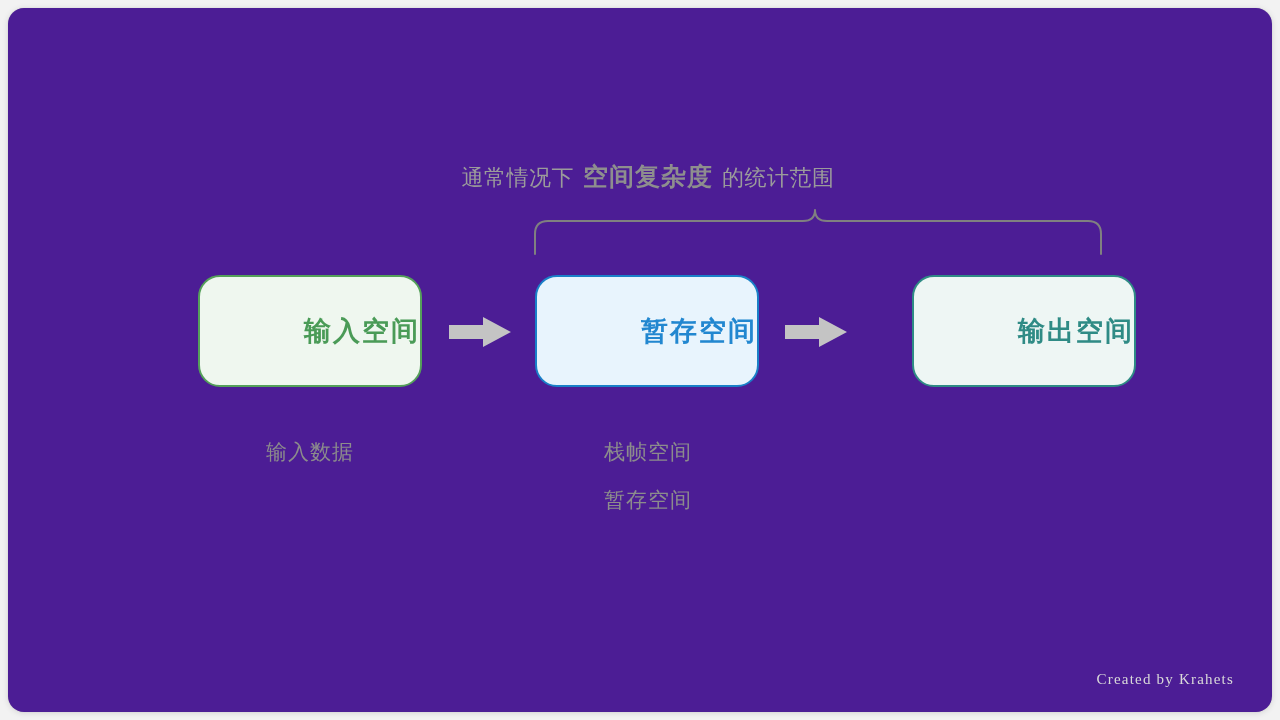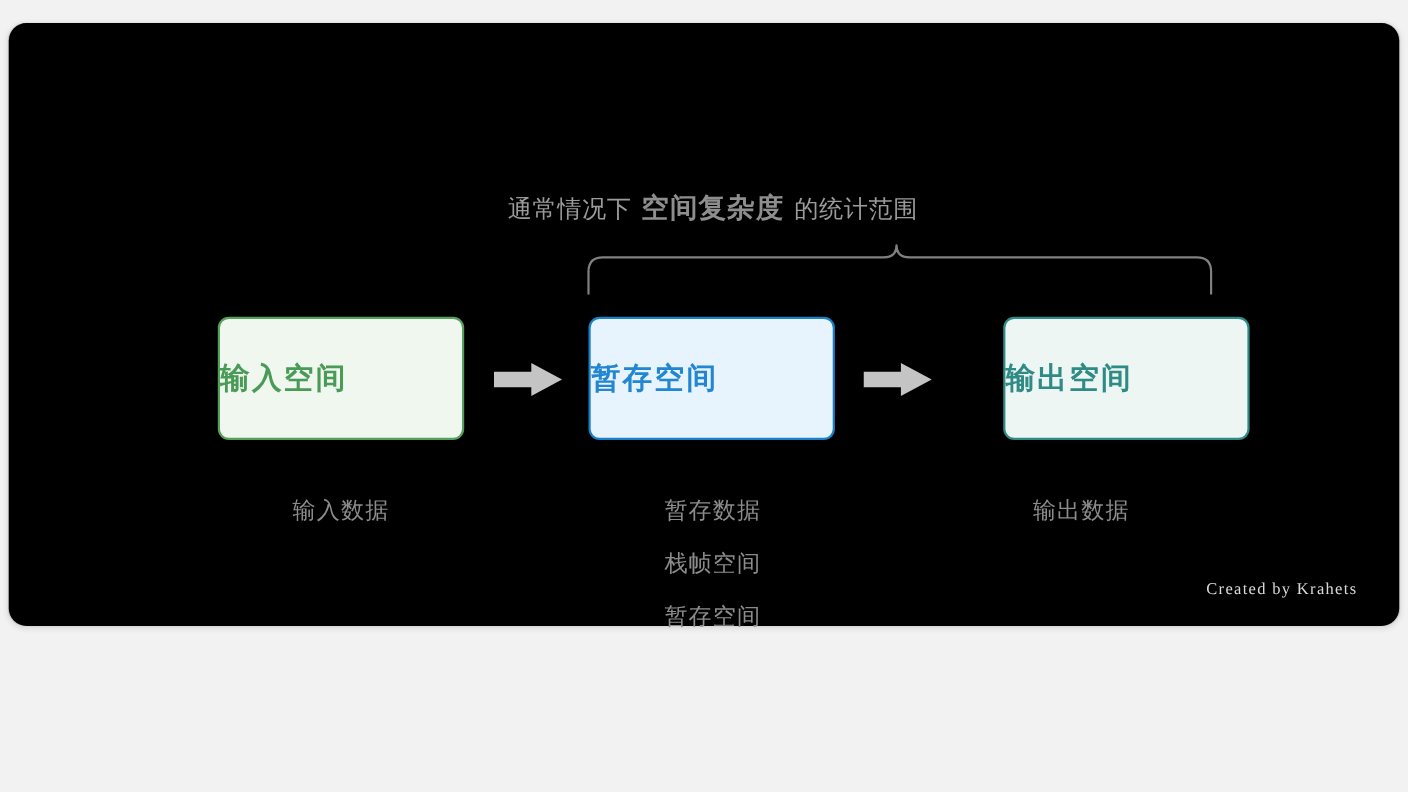--- a/index.html
+++ b/index.html
@@ -16,24 +16,24 @@
     width: 1280px;
     height: 720px;
     background: #f2f2f2;
     overflow: hidden;
   }
 
   
   .card {
     position: absolute;
     left: 8px;
-    top: 21px;
+    top: 8px;
     width: 1264px;
-    height: 548px;
-    background: #000000;
+    height: 704px;
+    background: #4c1d95;
     border-radius: 16px;
     box-shadow: 0 1px 6px rgba(0,0,0,0.13), 0 0 1px rgba(0,0,0,0.18);
   }
 
   
   .caption {
     position: absolute;
     left: 0;
     top: 150px;
     width: 1280px;
@@ -70,27 +70,27 @@
     top: 267px;
     width: 1280px;
     height: 114px;
   }
 
   .box {
     position: absolute;
     top: 0;
     width: 224px;
     height: 112px;
-    border-radius: 10px;
+    border-radius: 22px;
     border-width: 2px;
     border-style: solid;
     box-sizing: border-box;
     display: flex;
     align-items: center;
-    justify-content: flex-start;
+    justify-content: flex-end;
   }
   .box-label {
     font-size: 27px;
     font-weight: bold;
     letter-spacing: 2px;
   }
 
   .box-input  { left: 190px; background: #eff7ef; border-color: #55a05a; }
   .box-input  .box-label { color: #4a9b57; }
 
@@ -191,27 +191,23 @@
 
     </div>
 
     <div class="cols">
 
       <div class="col col-1">
         <div class="col-line">输入数据</div>
       </div>
 
       <div class="col col-2">
-        <div class="col-line">暂存数据</div>
         <div class="col-line">栈帧空间</div>
         <div class="col-line">暂存空间</div>
       </div>
 
-      <div class="col col-3">
-        <div class="col-line">输出数据</div>
-      </div>
 
     </div>
 
     <div class="watermark">Created by Krahets</div>
 
   </div>
 </div>
 
 </body></html>

